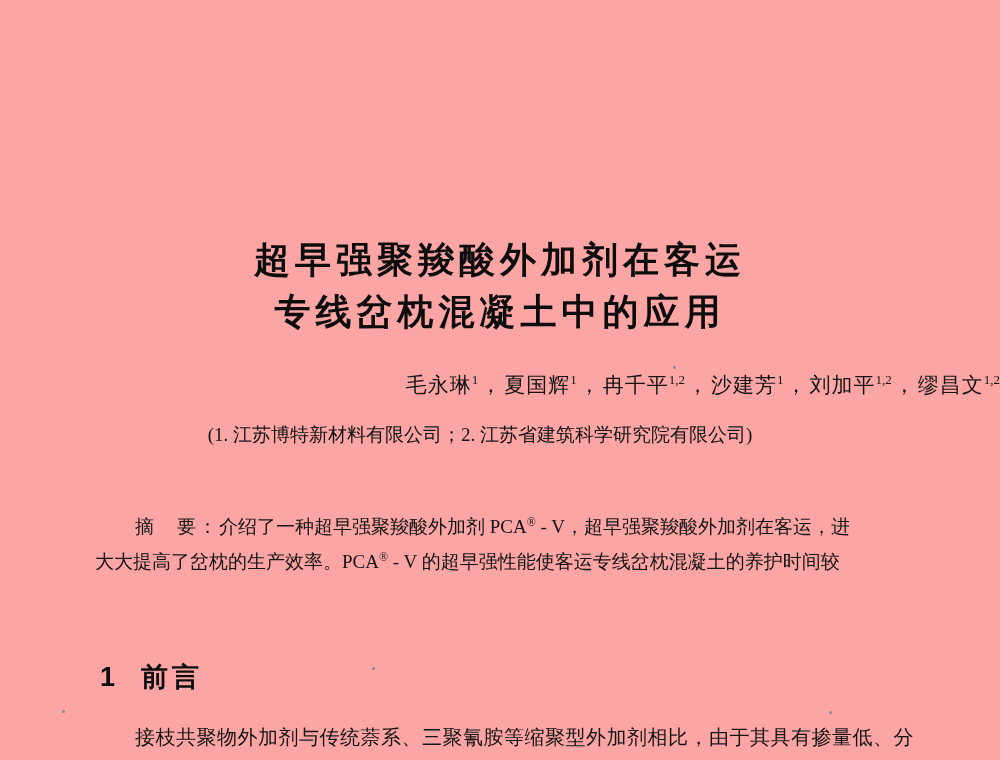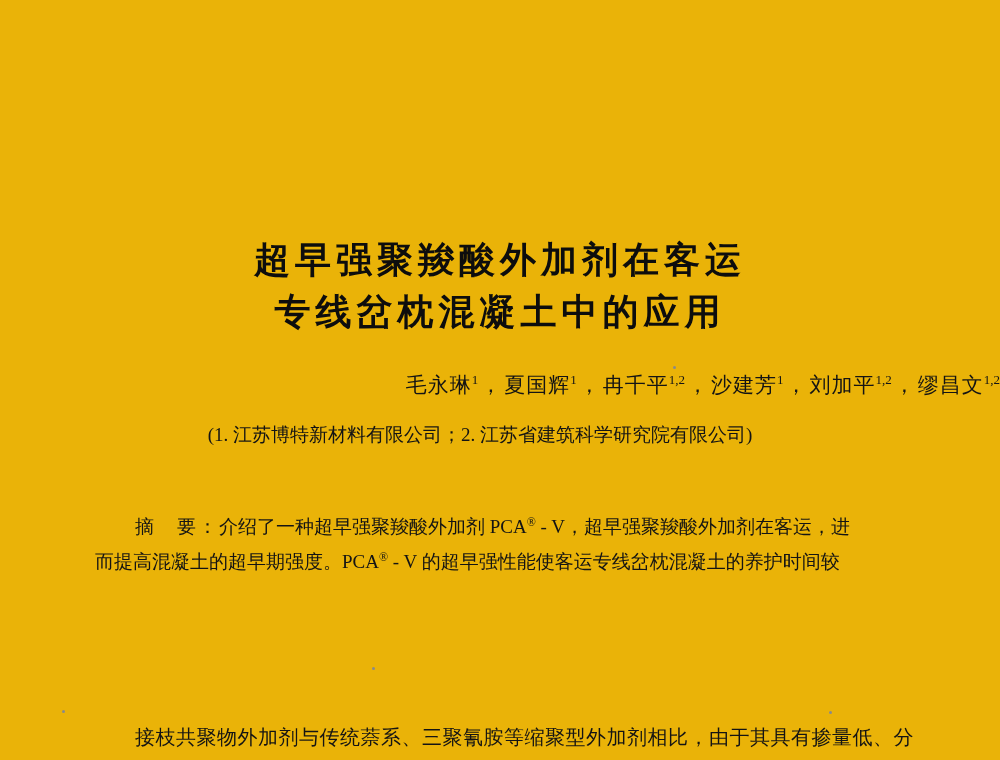--- a/index.html
+++ b/index.html
@@ -4,21 +4,21 @@
 <style>
   html, body {
     margin: 0;
     padding: 0;
     background: #e8e8e8;
   }
   .page {
     position: relative;
     width: 1000px;
     height: 760px;
-    background: #eab308;
+    background: #fca5a5;
     overflow: hidden;
     color: #141414;
     font-family: "Liberation Serif", "DejaVu Serif", serif;
   }
   .title-block {
     position: absolute;
     top: 234px;
     left: 0;
     width: 1000px;
     text-align: center;
@@ -116,24 +116,27 @@
     <span><span>毛永琳</span><sup>1</sup><span class="author-sep">，</span></span><span><span>夏国辉</span><sup>1</sup><span class="author-sep">，</span></span><span><span>冉千平</span><sup>1,2</sup><span class="author-sep">，</span></span><span><span>沙建芳</span><sup>1</sup><span class="author-sep">，</span></span><span><span>刘加平</span><sup>1,2</sup><span class="author-sep">，</span></span><span><span>缪昌文</span><sup>1,2</sup></span>
   </div>
 
   <div class="affiliation-line">(1. 江苏博特新材料有限公司；2. 江苏省建筑科学研究院有限公司)</div>
 
   <div class="abstract-block">
     <div class="abstract-line indent-2em">
       <span class="label-bold">摘　要：</span><span>介绍了一种超早强聚羧酸外加剂 PCA</span><sup>®</sup><span> - V，超早强聚羧酸外加剂在客运，进</span>
     </div>
     <div class="abstract-line">
-      <span>而提高混凝土的超早期强度。PCA</span><sup>®</sup><span> - V 的超早强性能使客运专线岔枕混凝土的养护时间较</span>
+      <span>大大提高了岔枕的生产效率。PCA</span><sup>®</sup><span> - V 的超早强性能使客运专线岔枕混凝土的养护时间较</span>
     </div>
   </div>
 
+  <div class="section-heading">
+    <span class="sec-num">1</span><span class="sec-title">前言</span>
+  </div>
 
   <div class="body-paragraph indent-2em">接枝共聚物外加剂与传统萘系、三聚氰胺等缩聚型外加剂相比，由于其具有掺量低、分</div>
 
   <div class="speck" style="left:673px; top:366px; width:3px; height:3px;"></div>
   <div class="speck" style="left:372px; top:667px; width:3px; height:3px;"></div>
   <div class="speck" style="left:62px; top:710px; width:3px; height:3px;"></div>
   <div class="speck" style="left:829px; top:711px; width:3px; height:3px;"></div>
 
 </div>
 

